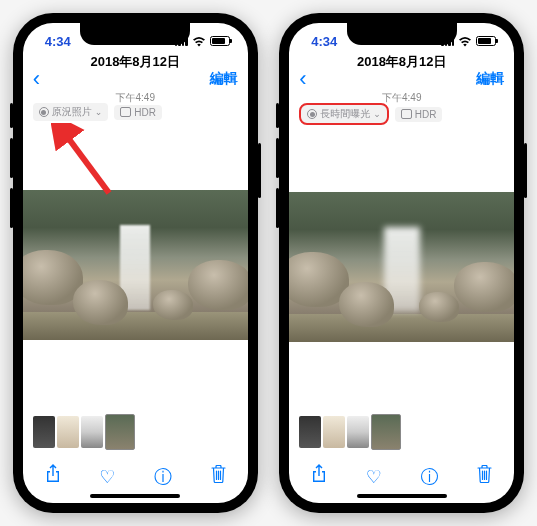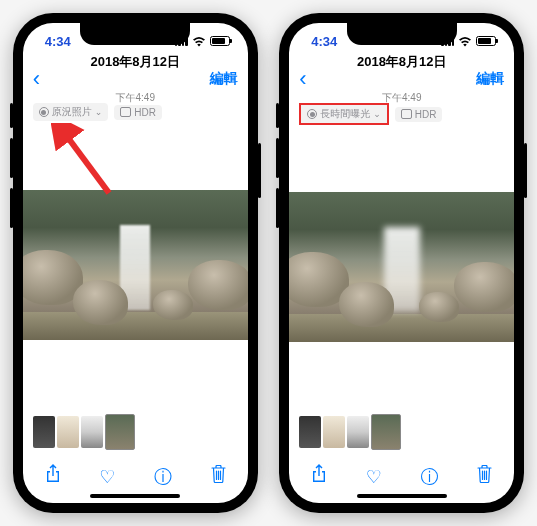--- a/index.html
+++ b/index.html
@@ -120,21 +120,21 @@
       align-items: center;
       gap: 3px;
       font-size: 10px;
       color: #8e8e93;
       background: #f2f2f2;
       padding: 2px 6px;
       border-radius: 4px;
     }
     .tag-active {
       border: 2px solid #e82c2c;
-      border-radius: 0;
+      border-radius: 8px;
       padding: 2px 6px;
     }
     .tag-ring {
       width: 10px; height: 10px;
       border: 1.2px solid #8e8e93;
       border-radius: 50%;
       position: relative;
     }
     .tag-ring::after {
       content:"";

